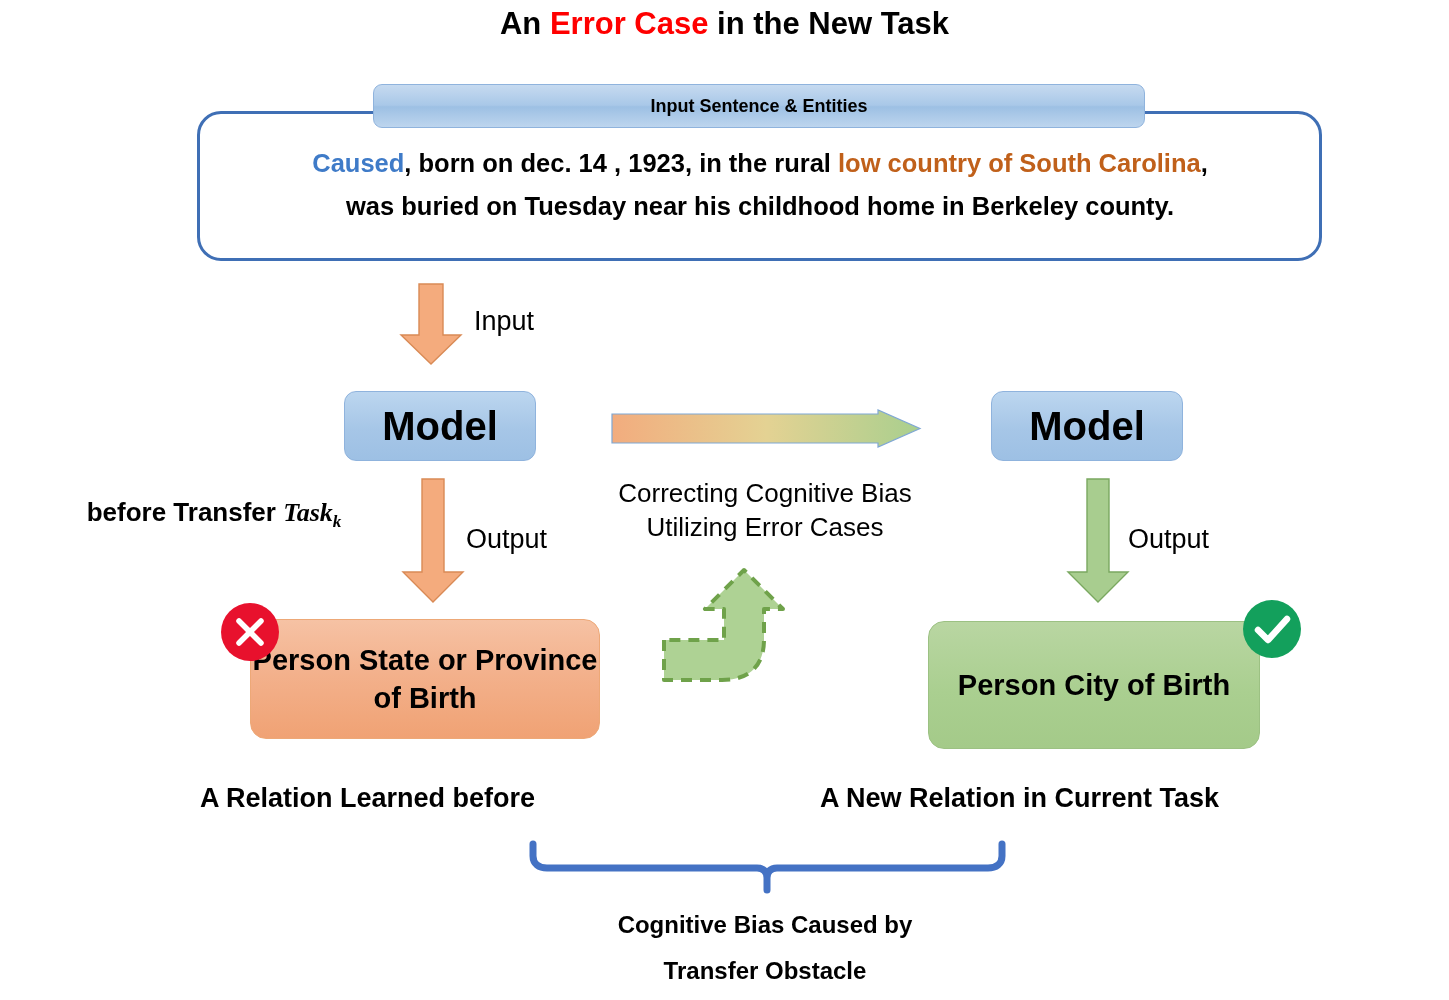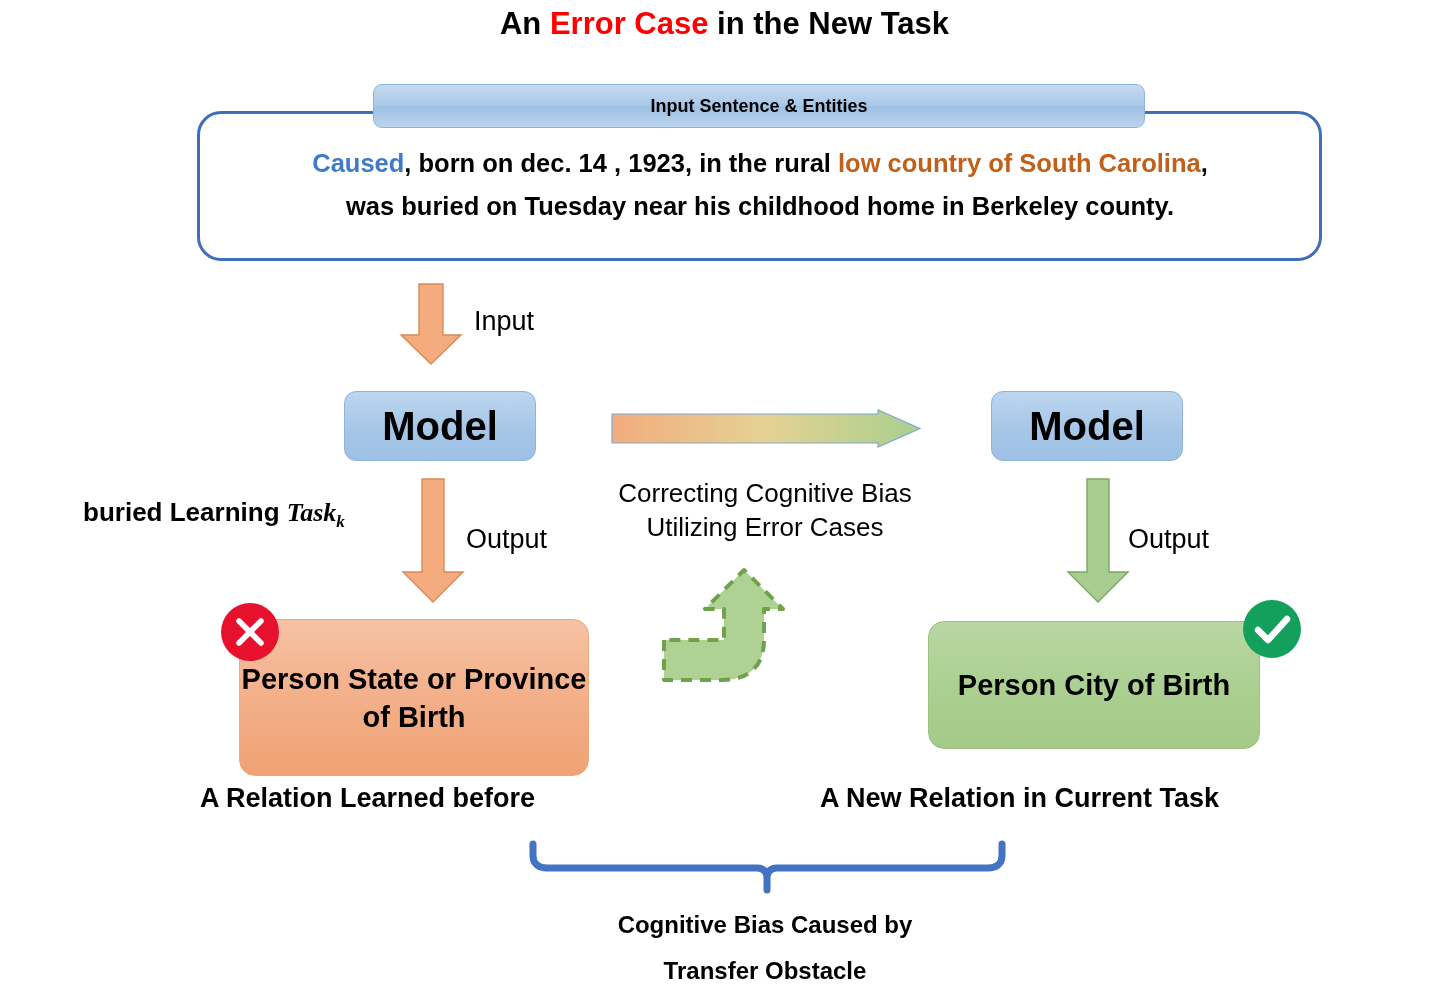--- a/index.html
+++ b/index.html
@@ -121,22 +121,22 @@
   .result-box {
     border-radius: 16px;
     box-sizing: border-box;
     display: flex; align-items: center; justify-content: center;
     text-align: center;
     font-size: 29px; font-weight: bold;
     line-height: 38px;
     color: #000;
   }
   #result-error {
-    left: 239px; top: 619px;
-    width: 350px; height: 157px;
+    left: 250px; top: 619px;
+    width: 350px; height: 120px;
     border: 1px solid #eda877;
     background: linear-gradient(to bottom, #f6c2a4 0%, #f3b18c 45%, #f0a274 100%);
   }
   #result-correct {
     left: 928px; top: 621px;
     width: 332px; height: 128px;
     border: 1px solid #9cc183;
     background: linear-gradient(to bottom, #b9d6a2 0%, #aacf90 55%, #a4ca89 100%);
   }
 
@@ -221,21 +221,21 @@
   <div id="label-output-left" class="abs plain-label">Output</div>
 
   <div class="abs" style="left:1065px; top:478px; width:66px; height:126px;">
     <svg class="v-arrow" width="66" height="126" viewBox="0 0 66 126">
       <polygon points="22,1 44,1 44,94 63,94 33,124 3,94 22,94" fill="#a8cd8f" stroke="#7aa860" stroke-width="1.4"></polygon>
     </svg>
   </div>
   <div id="label-output-right" class="abs plain-label">Output</div>
 
   <div id="zero-shot" class="abs">
-    <div><span>buried Learning </span><span class="mathy"><span>Task</span><sub>k</sub></span></div>
+    <div><span>before Transfer </span><span class="mathy"><span>Task</span><sub>k</sub></span></div>
   </div>
 
   <div class="abs" style="left:660px; top:567px; width:135px; height:120px;">
     <svg width="135" height="120" viewBox="0 0 135 120">
       <path d="M4,73 L4,113 L62,113 C92,113 104,96 104,73 L104,42 L123,42 L84,3 L45,42 L64,42 L64,73 C64,73 62,73 58,73 Z" fill="#aed294" stroke="#6fa24a" stroke-width="4" stroke-dasharray="11 8" stroke-linejoin="round"></path>
     </svg>
   </div>
 
   <div id="result-error" class="abs result-box">
     <span>Person State or Province of Birth</span>

